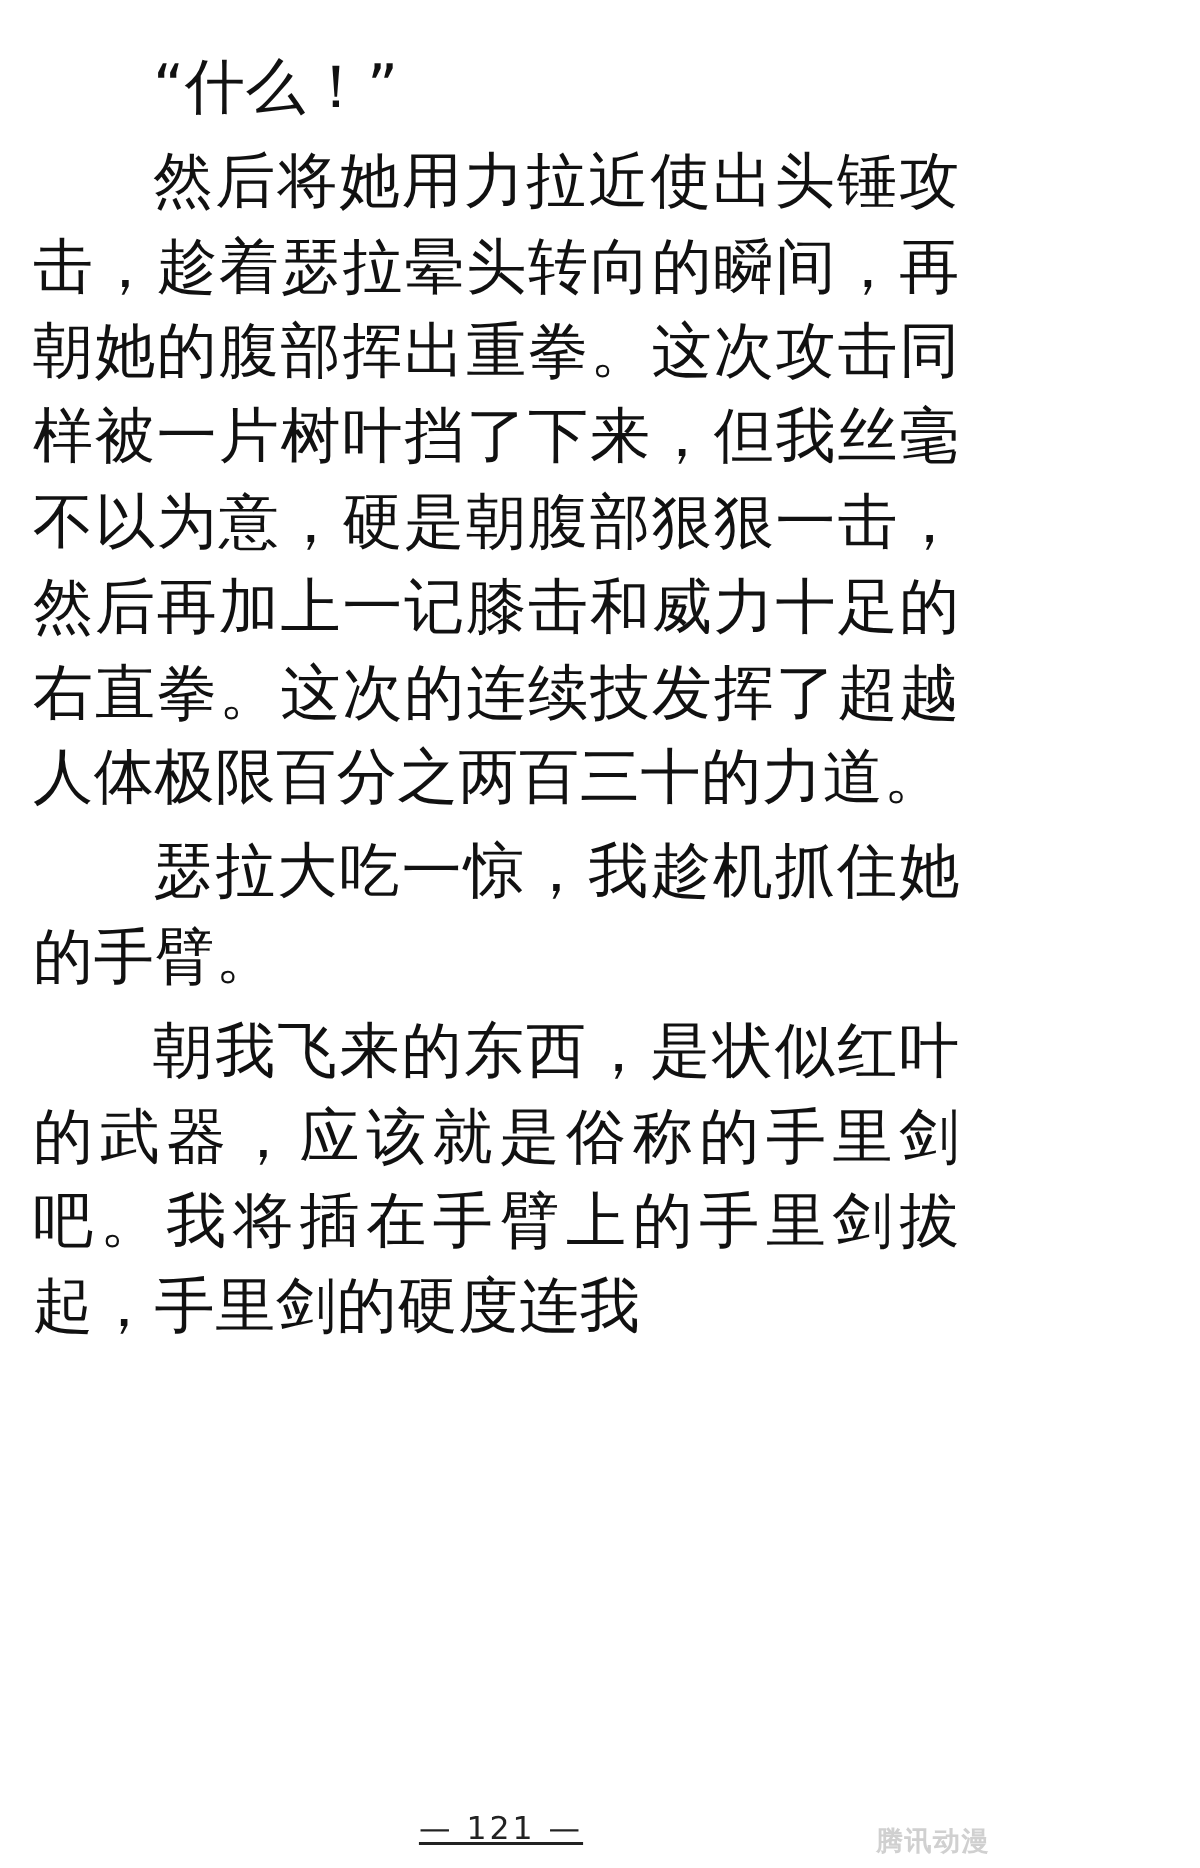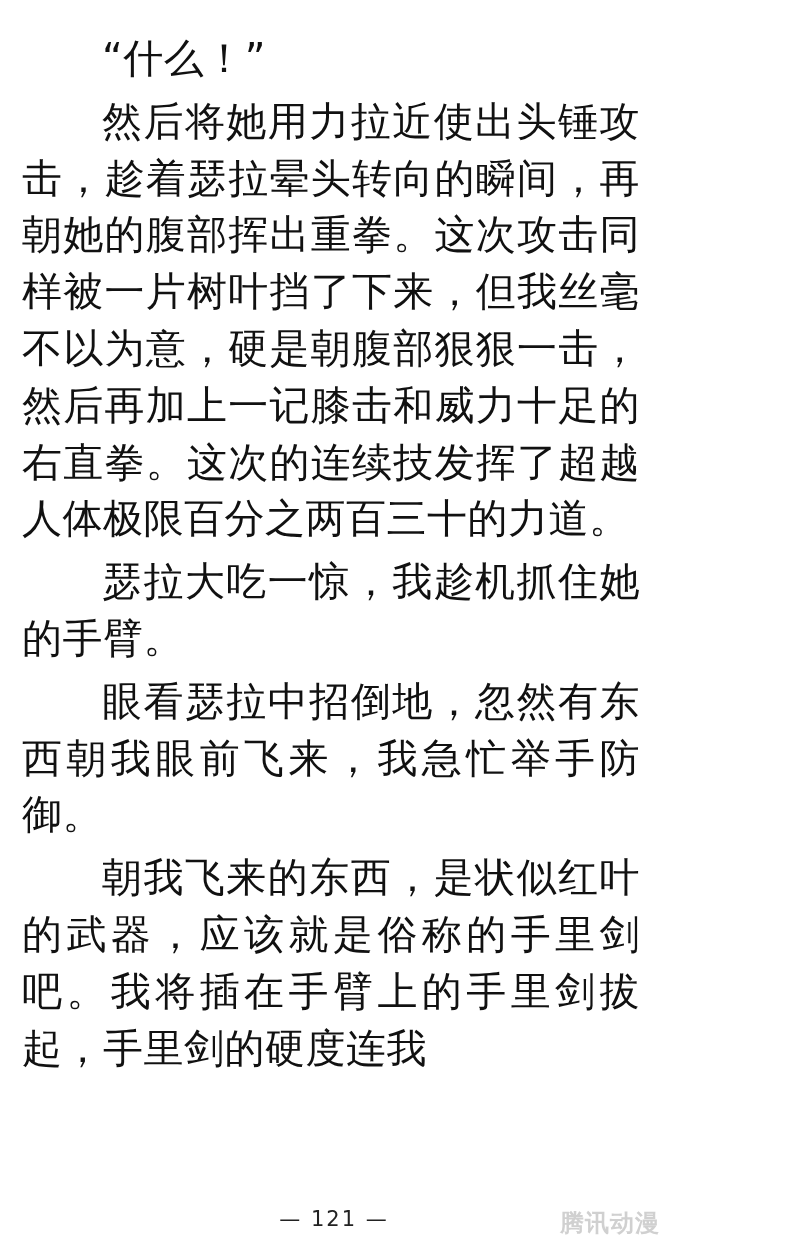--- a/index.html
+++ b/index.html
@@ -38,39 +38,39 @@
   }
   .page-number {
     position: absolute;
     left: 0;
     right: 0;
     bottom: 14px;
     text-align: center;
     font-size: 21px;
     letter-spacing: 2px;
     color: #222222;
+    text-decoration: underline;
   }
   .watermark {
     position: absolute;
     right: 8px;
     bottom: 6px;
-    font-size: 24px;
+    font-size: 18px;
     font-weight: bold;
     color: rgba(120, 120, 120, 0.35);
     letter-spacing: 1px;
     user-select: none;
   }
 </style>
 </head>
 <body>
 
 <div class="page">
   <div class="body-text">
     <p class="para">“什么！”</p>
     <p class="para">然后将她用力拉近使出头锤攻击，趁着瑟拉晕头转向的瞬间，再朝她的腹部挥出重拳。这次攻击同样被一片树叶挡了下来，但我丝毫不以为意，硬是朝腹部狠狠一击，然后再加上一记膝击和威力十足的右直拳。这次的连续技发挥了超越人体极限百分之两百三十的力道。</p>
     <p class="para">瑟拉大吃一惊，我趁机抓住她的手臂。</p>
-    <p class="para">眼看瑟拉中招倒地，忽然有东西朝我眼前飞来，我急忙举手防御。</p>
     <p class="para">朝我飞来的东西，是状似红叶的武器，应该就是俗称的手里剑吧。我将插在手臂上的手里剑拔起，手里剑的硬度连我</p>
   </div>
 
   <div class="page-number">— 121 —</div>
   <div class="watermark">腾讯动漫</div>
 </div>
 
 </body></html>

